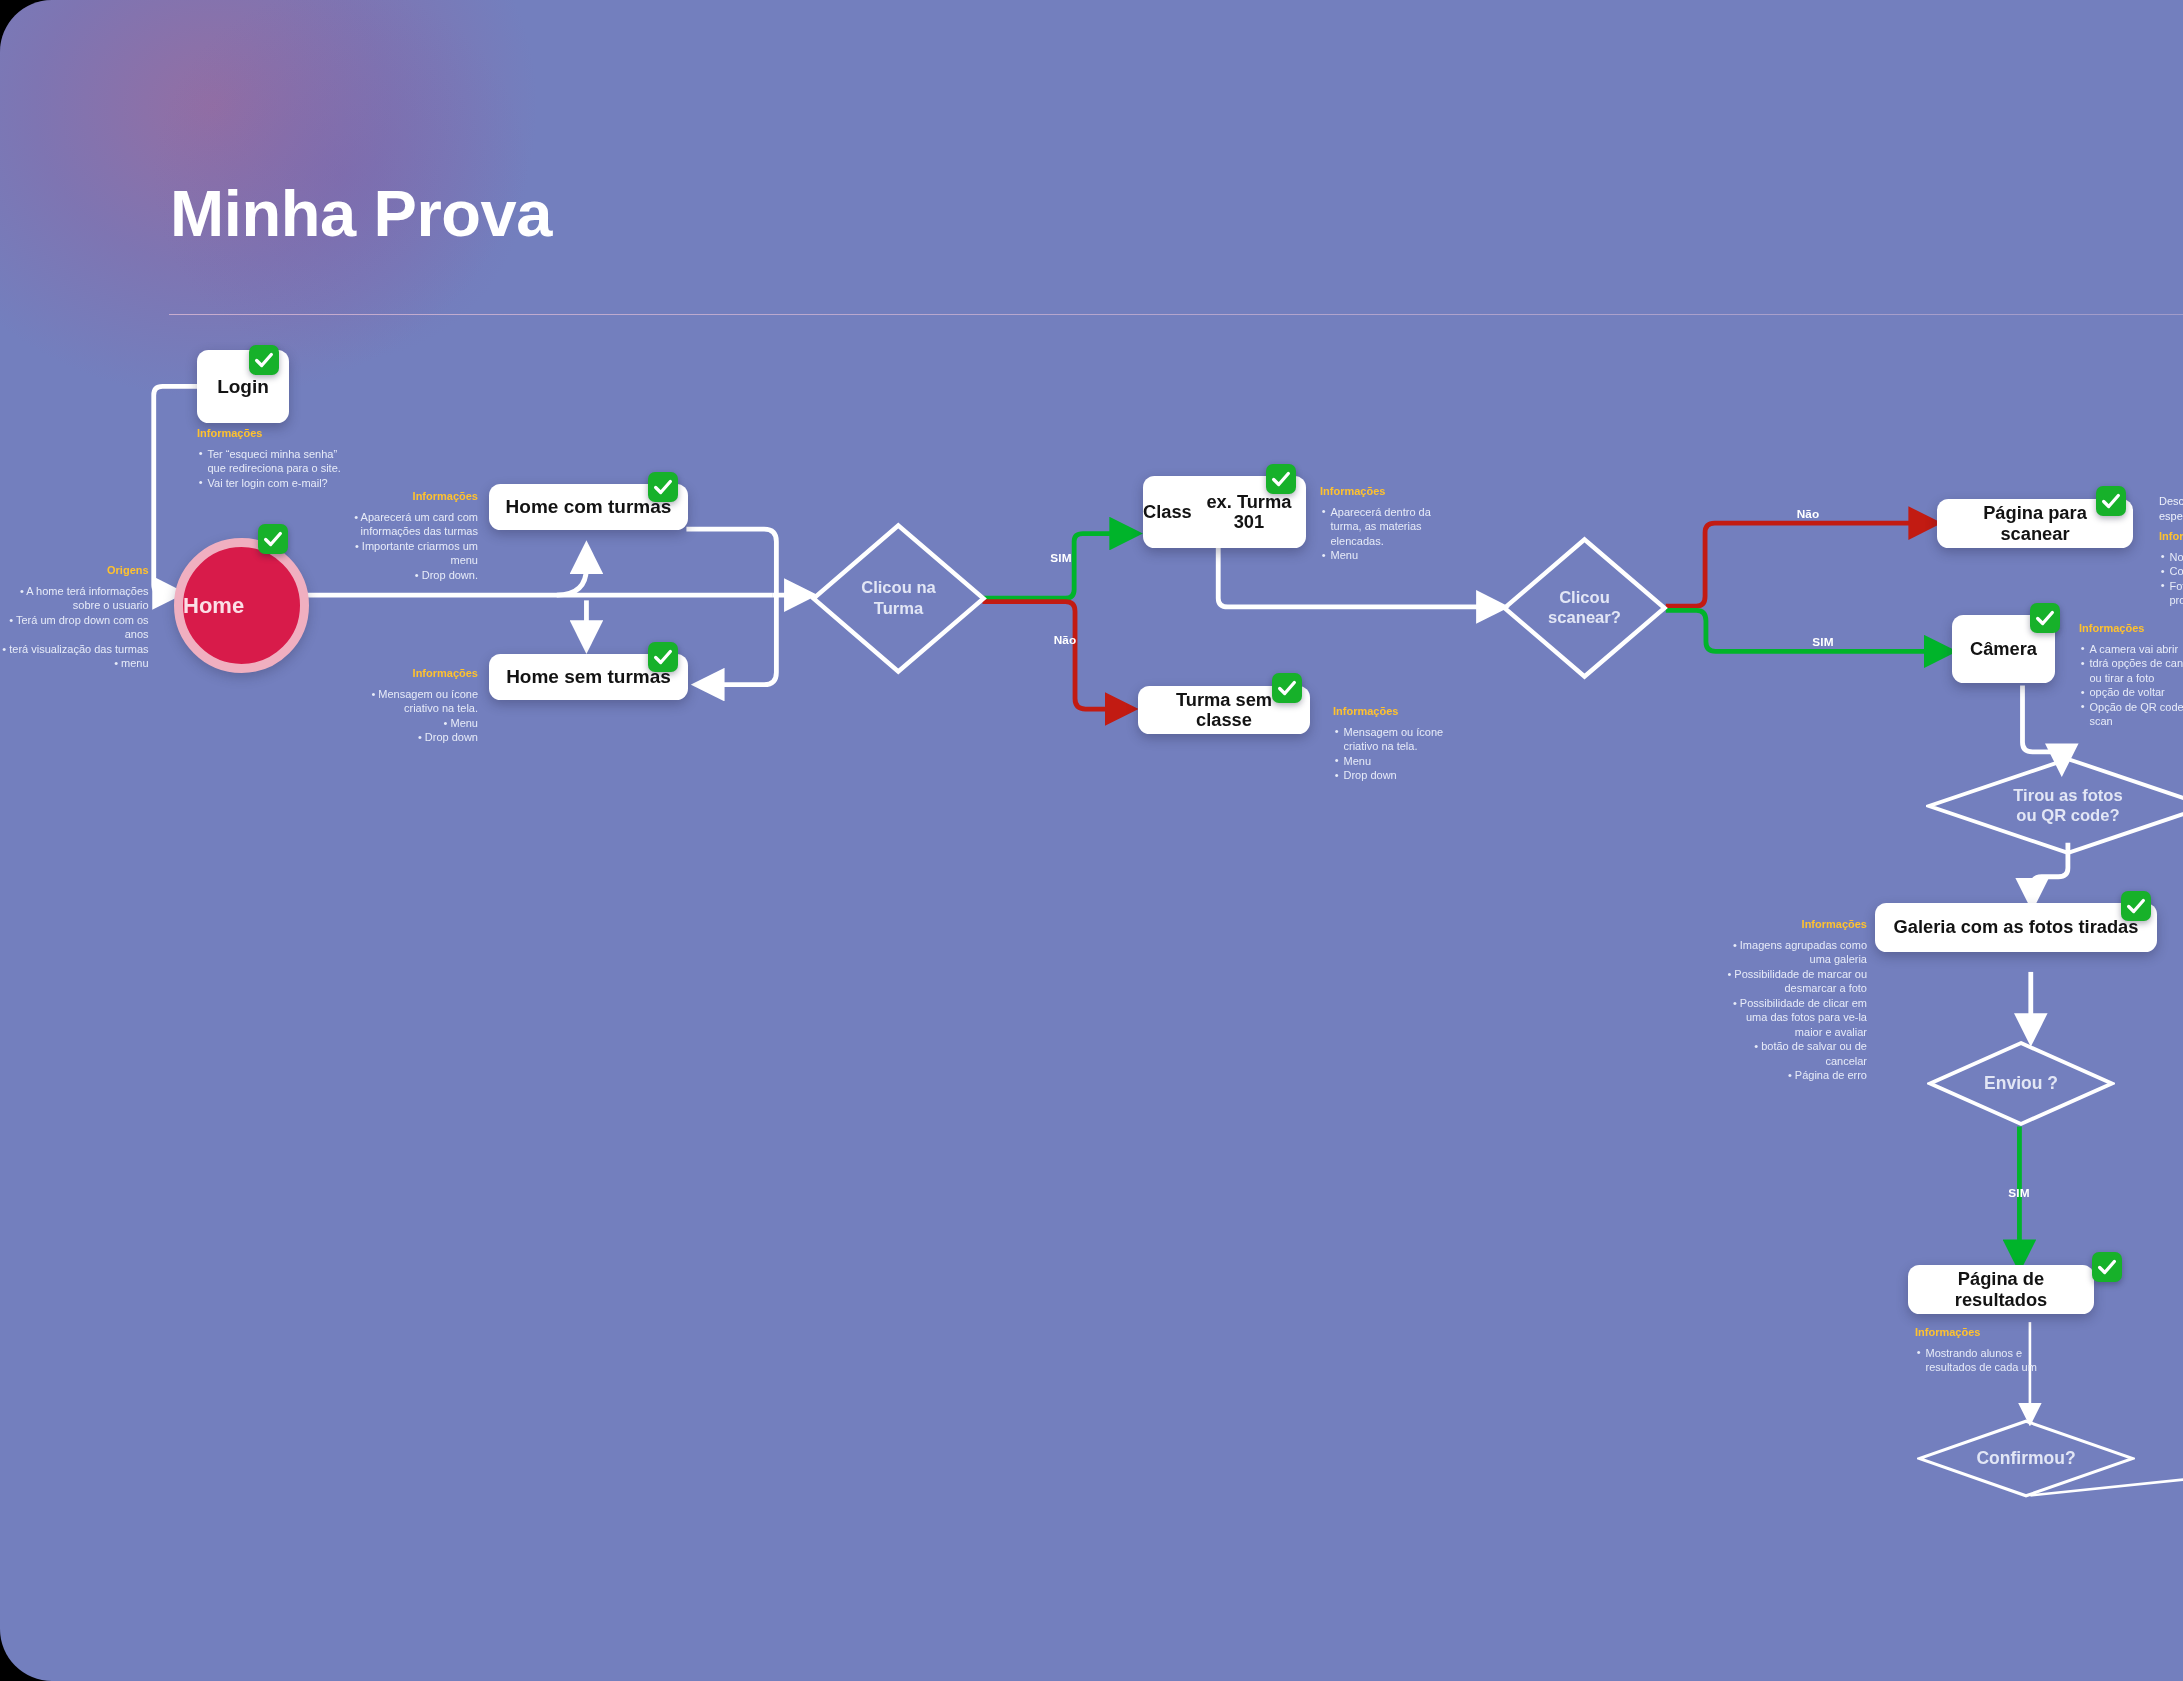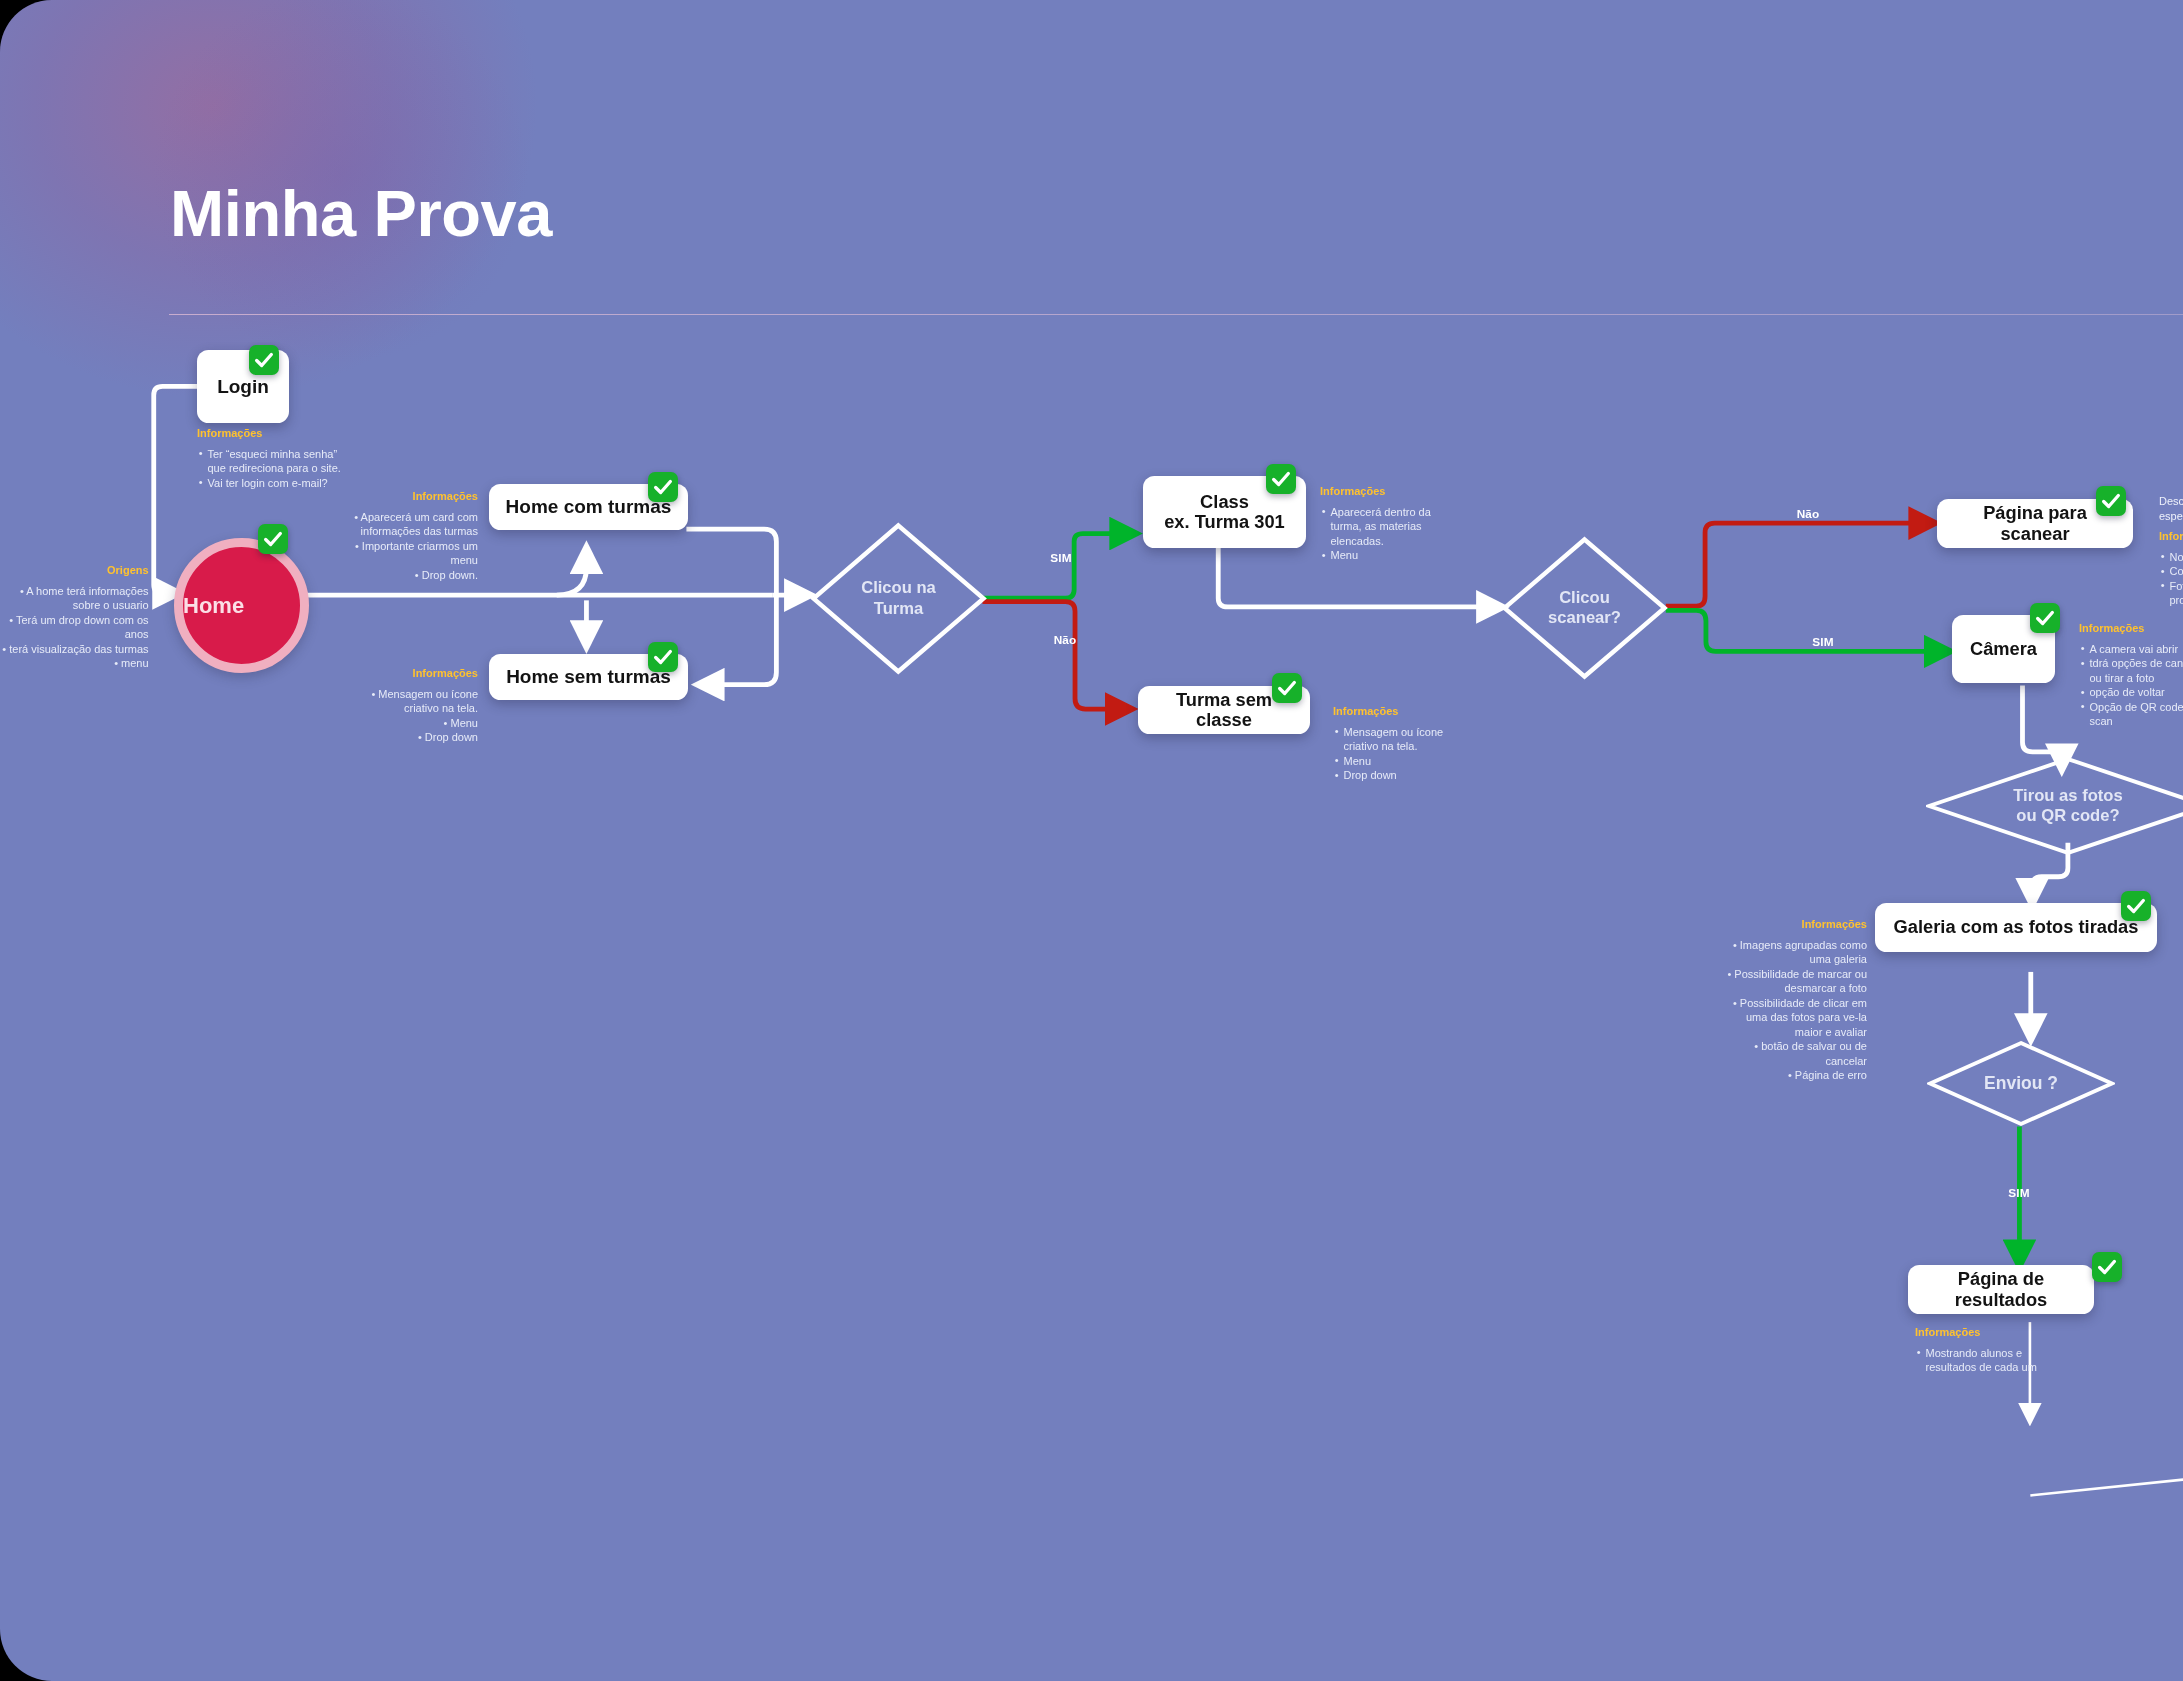--- a/index.html
+++ b/index.html
@@ -193,21 +193,21 @@
       </svg>
       <div class="dtxt">
         <div>Clicou na</div>
         <div>Turma</div>
       </div>
     </div>
 
     <div class="elabel" style="left:1035px;top:551px;width:52px;">SIM</div>
     <div class="elabel" style="left:1039px;top:633px;width:52px;">Não</div>
 
-    <div class="node" style="left:1143px;top:476px;width:163px;height:72px;font-size:18.3px;flex-direction:column;">
+    <div class="node" style="left:1143px;top:476px;width:163px;height:72px;font-size:18.3px;flex-direction:row;">
       <span>Class</span>
       <span>ex. Turma 301</span>
     </div>
     <div class="check" style="left:1266px;top:464px;">
       <svg viewBox="0 0 24 24">
           <path d="M4 12.5 L9.5 18 L20 6" fill="none" stroke="#fff" stroke-width="3.6" stroke-linecap="round" stroke-linejoin="round"></path>
         </svg>
     </div>
     <div class="info right" style="left:1320px;top:484px;width:131px;">
       <span class="hdr">Informações</span>
@@ -329,16 +329,22 @@
           <path d="M4 12.5 L9.5 18 L20 6" fill="none" stroke="#fff" stroke-width="3.6" stroke-linecap="round" stroke-linejoin="round"></path>
         </svg>
     </div>
     <div class="info right" style="left:1915px;top:1325px;width:127px;">
       <span class="hdr">Informações</span>
       <ul>
         <li>Mostrando alunos e resultados de cada um</li>
       </ul>
     </div>
 
+    <div class="diamond" style="left:1917px;top:1419px;width:218px;height:79px;font-size:17.5px;">
+      <svg class="dshape" viewBox="0 0 500 180" preserveAspectRatio="none">
+        <polygon points="250,5 495,90 250,175 5,90" fill="none" stroke="#ffffff" stroke-width="7"></polygon>
+      </svg>
+      <div class="dtxt">Confirmou?</div>
+    </div>
 
   </div>
 </div>
 
 
 </body></html>

